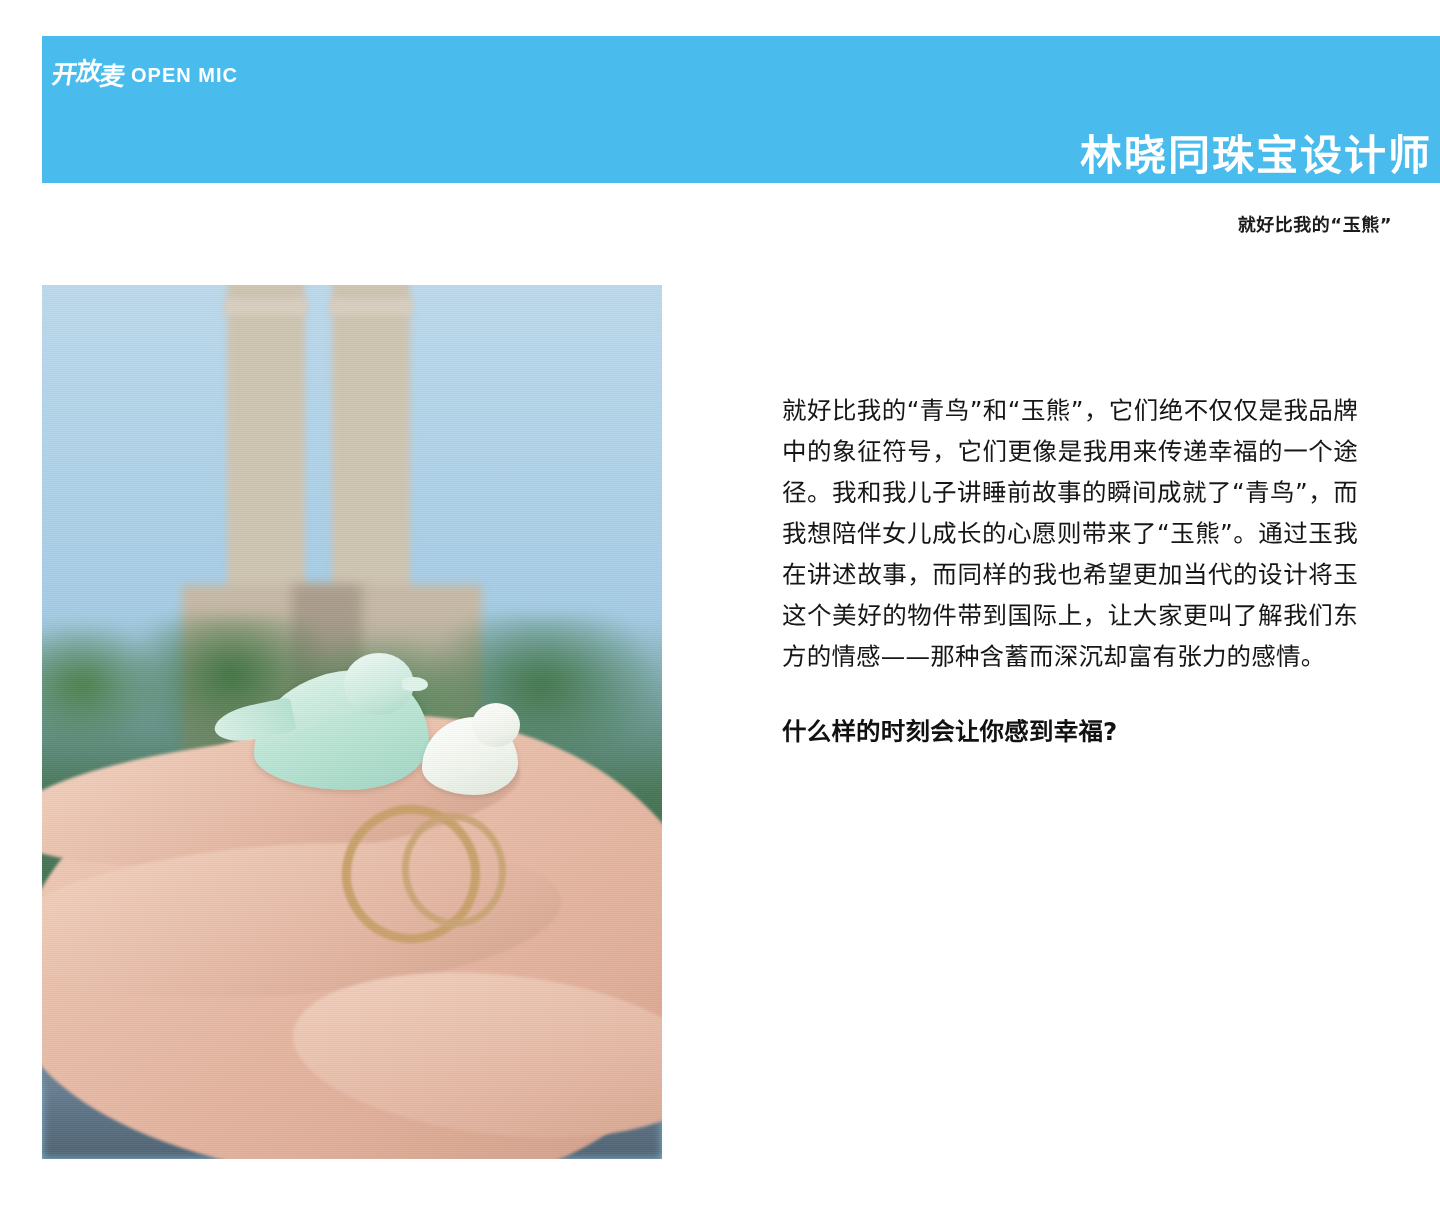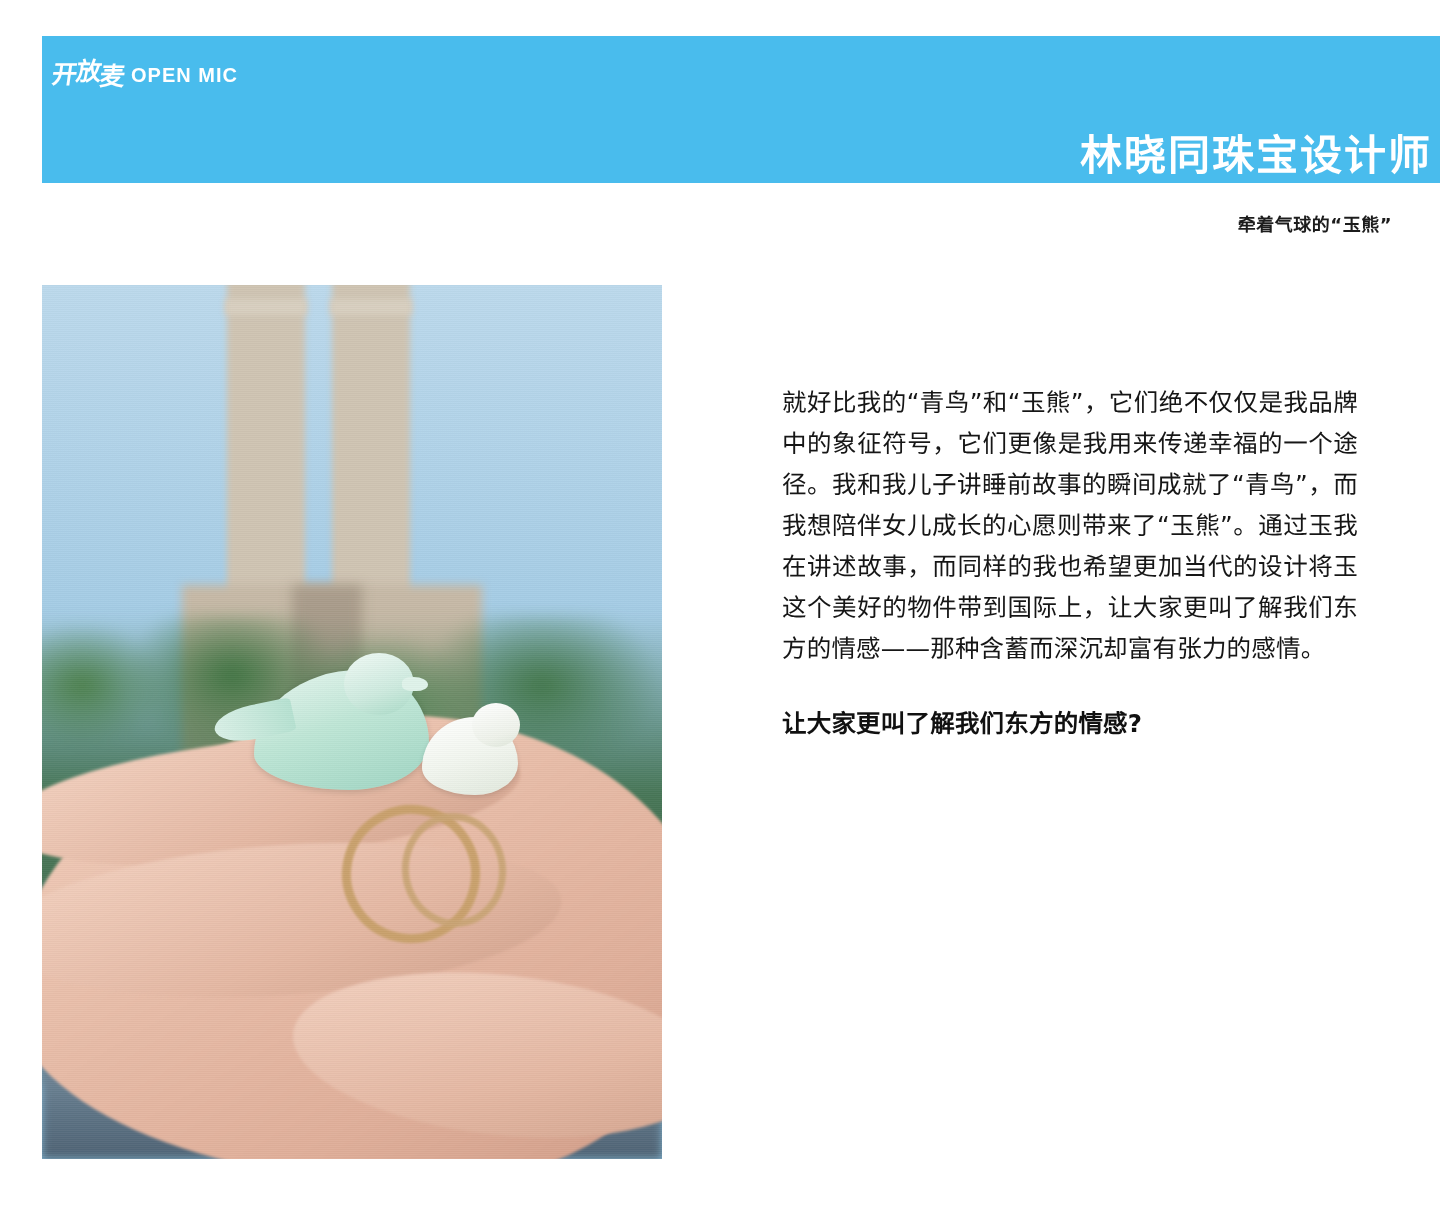--- a/index.html
+++ b/index.html
@@ -240,21 +240,21 @@
     inset: 0;
     background:
       repeating-linear-gradient(0deg, rgba(255,255,255,0.035) 0 1px, rgba(0,0,0,0.02) 1px 2px);
     pointer-events: none;
   }
 
   
   .article {
     position: absolute;
     left: 782px;
-    top: 382px;
+    top: 390px;
     width: 576px;
   }
   .article p {
     margin: 0;
     font-size: 24.5px;
     line-height: 41px;
     color: #161616;
     text-align: justify;
     text-justify: inter-ideograph;
     letter-spacing: 0.2px;
@@ -278,21 +278,21 @@
     <div class="logo-cn">
       <span>开</span>
       <span>放</span>
       <span>麦</span>
     </div>
     <div class="logo-en">OPEN MIC</div>
   </div>
   <div class="header-title">林晓同珠宝设计师</div>
 </div>
 
-<div class="caption">牵着气球的“玉熊”</div>
+<div class="caption">就好比我的“玉熊”</div>
 
 <div class="photo">
   <div class="photo-sky"></div>
   <div class="tower left"></div>
   <div class="tower right"></div>
   <div class="tower-cap l"></div>
   <div class="tower-cap r"></div>
   <div class="tower-base"></div>
   <div class="tower-shadow"></div>
   <div class="treeline"></div>
@@ -308,14 +308,14 @@
   <div class="bird-big-head"></div>
   <div class="bird-big-beak"></div>
   <div class="bird-big-tail"></div>
   <div class="bird-small"></div>
   <div class="bird-small-head"></div>
   <div class="photo-grain"></div>
 </div>
 
 <div class="article">
   <p>就好比我的“青鸟”和“玉熊”，它们绝不仅仅是我品牌中的象征符号，它们更像是我用来传递幸福的一个途径。我和我儿子讲睡前故事的瞬间成就了“青鸟”，而我想陪伴女儿成长的心愿则带来了“玉熊”。通过玉我在讲述故事，而同样的我也希望更加当代的设计将玉这个美好的物件带到国际上，让大家更叫了解我们东方的情感——那种含蓄而深沉却富有张力的感情。</p>
-  <h2>让大家更叫了解我们东方的情感?</h2>
+  <h2>什么样的时刻会让你感到幸福?</h2>
 </div>
 
 </body></html>

